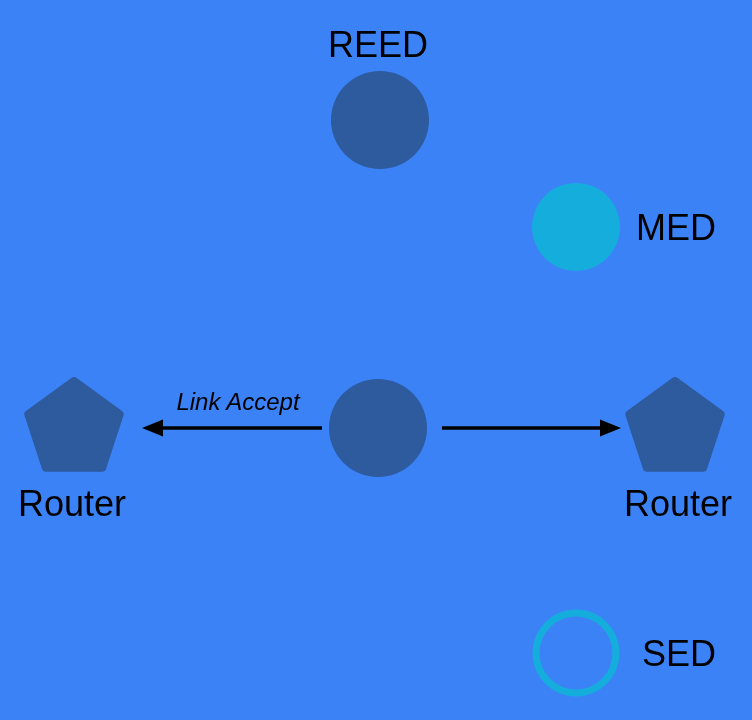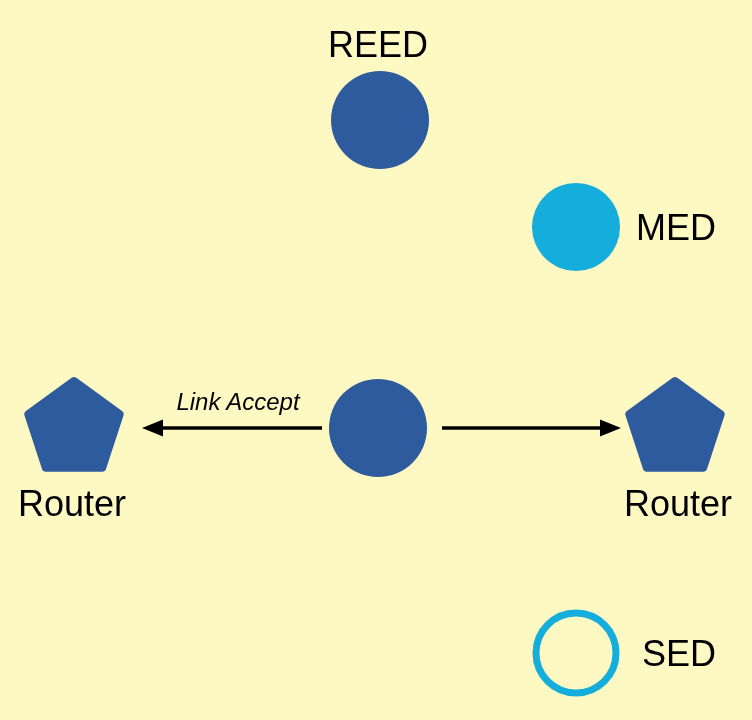--- a/index.html
+++ b/index.html
@@ -4,21 +4,21 @@
 <style>
   html, body {
     margin: 0;
     padding: 0;
     background: #ffffff;
   }
   .stage {
     position: relative;
     width: 752px;
     height: 720px;
-    background: #fef9c3;
+    background: #3b82f6;
     overflow: hidden;
     font-family: "Liberation Sans", sans-serif;
   }
   svg { display: block; }
   .node-label {
     font-family: "Liberation Sans", sans-serif;
     font-size: 36px;
     font-weight: 400;
   }
   .edge-label {

